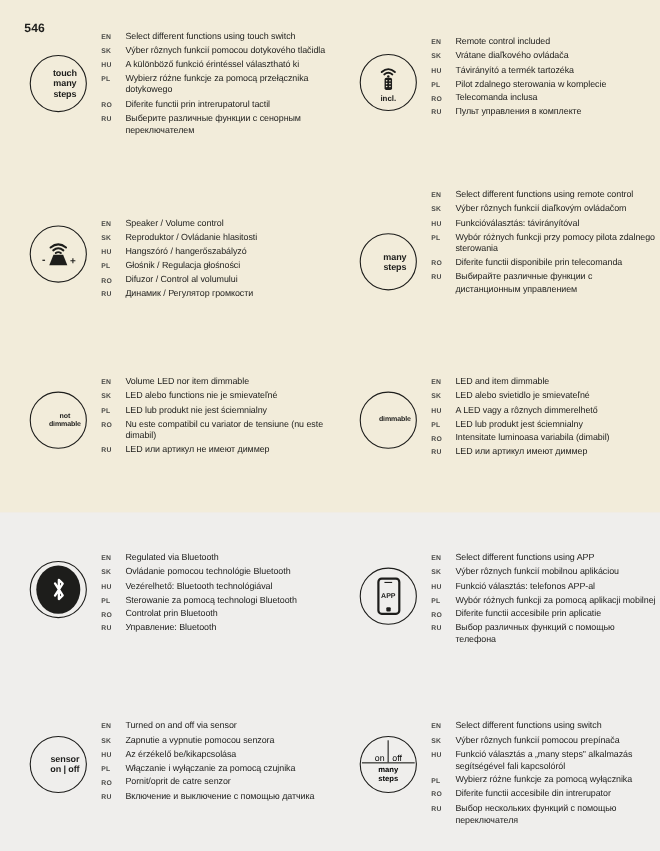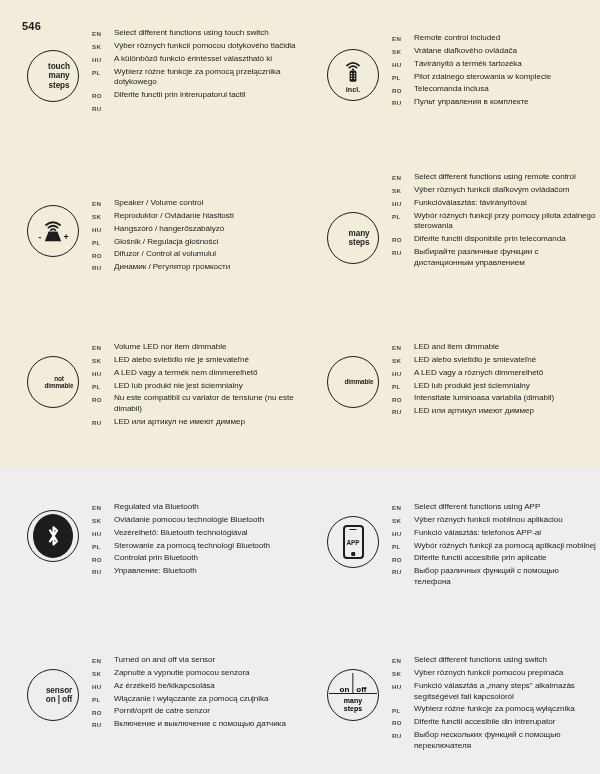--- a/index.html
+++ b/index.html
@@ -102,21 +102,21 @@
     position: absolute; left: 2px; right: 2px; top: 46%;
     height: 1.3px; background: #1d1d1b;
   }
   .quad .vline {
     position: absolute; left: 50%; top: 4px; width: 1.3px; height: 20px;
     background: #1d1d1b; transform: translateX(-50%);
   }
   .quad .onoff {
     position: absolute; top: 17px; left: 0; right: 0;
     display: flex; justify-content: center; gap: 7px;
-    font-size: 8px; font-weight: bold; line-height: 1;
+    font-size: 8px; font-weight: normal; line-height: 1;
   }
   .quad .ms {
     position: absolute; top: 28px; left: 0; right: 0;
     text-align: center; font-size: 7px; font-weight: bold; line-height: 1.12;
   }
 </style>
 </head>
 <body>
 
 <div id="page">
@@ -152,20 +152,21 @@
         <div class="lrow">
             <span class="lang">PL</span>
             <span class="ltext">Wybierz różne funkcje za pomocą przełącznika dotykowego</span>
           </div>
         <div class="lrow">
             <span class="lang">RO</span>
             <span class="ltext">Diferite functii prin intrerupatorul tactil</span>
           </div>
         <div class="lrow">
             <span class="lang">RU</span>
+            <span class="ltext">Выберите различные функции с сенорным переключателем</span>
           </div>
       </div>
     </div>
 
     <div class="cell" style="left:300px; top:33px;">
       <div class="icon-wrap" style="top:16px;">
         <div class="circ">
           <svg class="rem-svg" viewBox="0 0 26 30">
             <path d="M7 9.5 Q13 4.2 19 9.5" stroke="#1d1d1b" stroke-width="1.7" fill="none" stroke-linecap="round"></path>
             <path d="M9.3 11.7 Q13 8.6 16.7 11.7" stroke="#1d1d1b" stroke-width="1.6" fill="none" stroke-linecap="round"></path>
@@ -292,25 +293,21 @@
           <div class="ctext tiny">dimmable</div>
         </div>
       </div>
       <div class="rows">
         <div class="lrow">
             <span class="lang">EN</span>
             <span class="ltext">Volume LED nor item dimmable</span>
           </div>
         <div class="lrow">
             <span class="lang">SK</span>
-            <span class="ltext">LED alebo svietidlo nie je smievateľné</span>
-          </div>
-        <div class="lrow">
-            <span class="lang">HU</span>
-            <span class="ltext">A LED vagy a termék nem dimmerelhető</span>
+            <span class="ltext">LED alebo functions nie je smievateľné</span>
           </div>
         <div class="lrow">
             <span class="lang">PL</span>
             <span class="ltext">LED lub produkt nie jest ściemnialny</span>
           </div>
         <div class="lrow">
             <span class="lang">RO</span>
             <span class="ltext">Nu este compatibil cu variator de tensiune (nu este dimabil)</span>
           </div>
         <div class="lrow">

